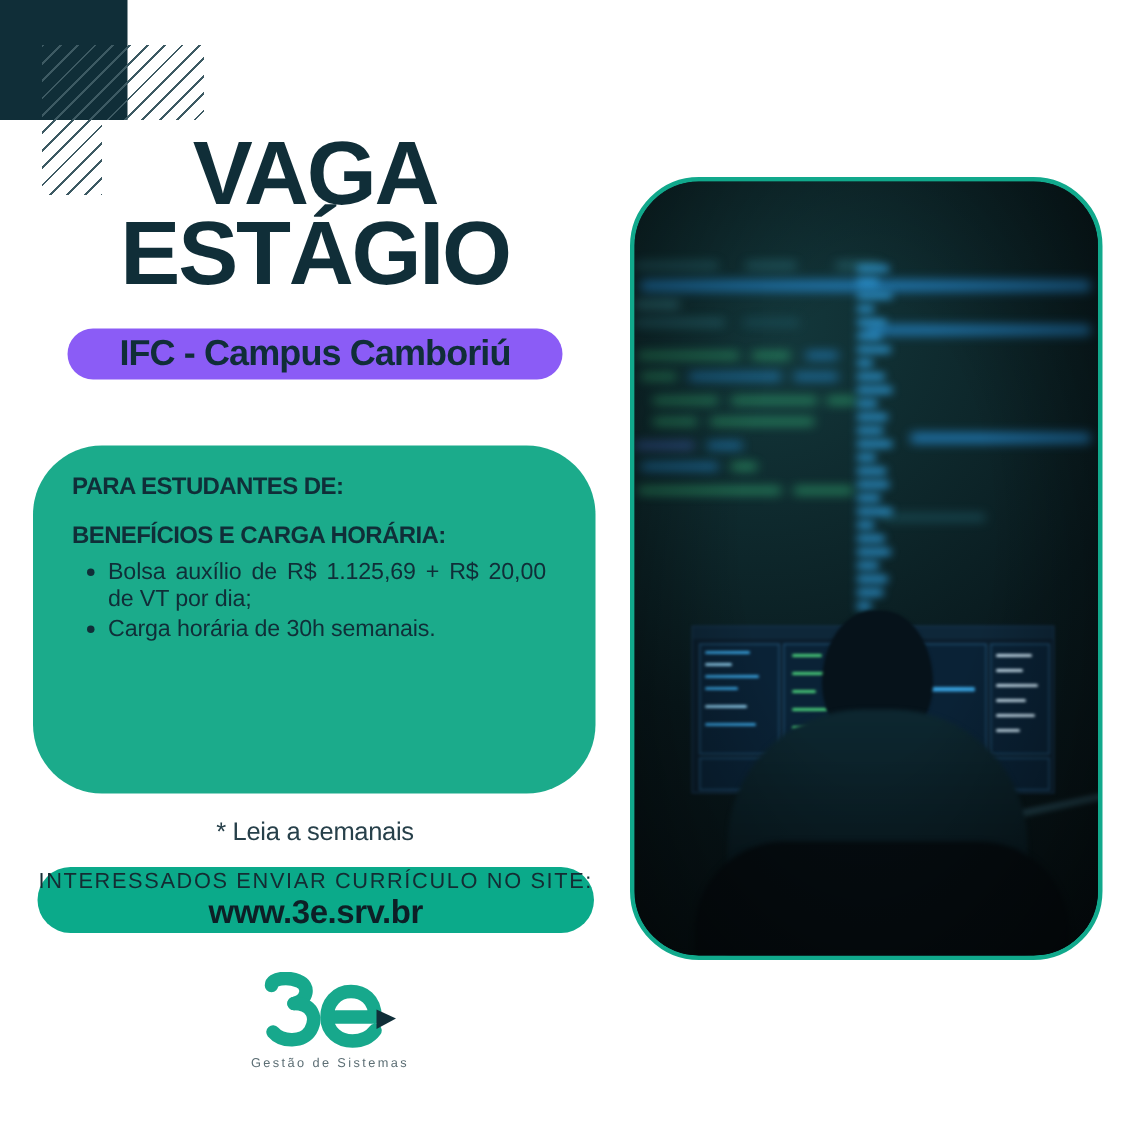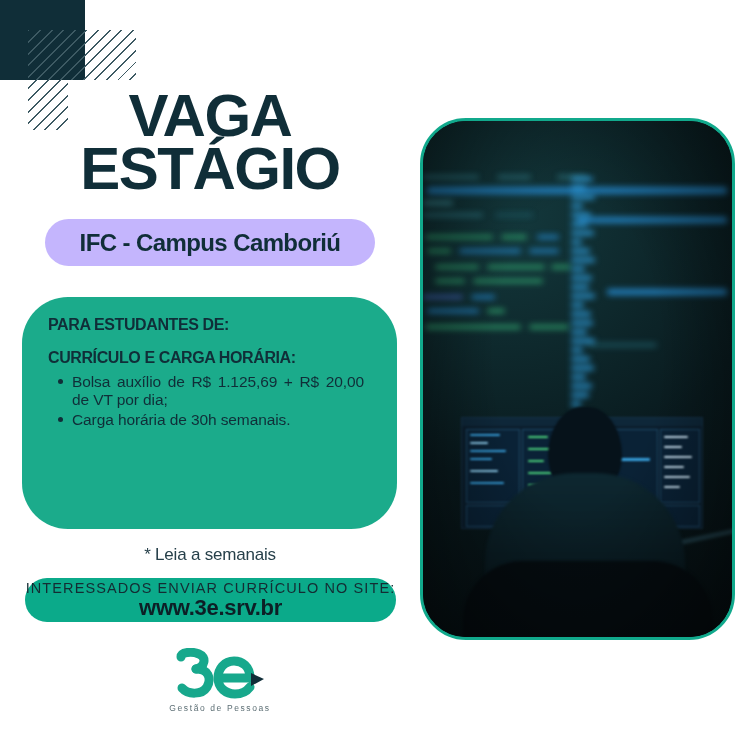--- a/index.html
+++ b/index.html
@@ -23,22 +23,22 @@
   .title-block{position:absolute;left:22px;top:90px;width:376px;text-align:center;}
   .title-line{
     color:#102E38;font-weight:700;letter-spacing:-1.5px;line-height:0.88;
     font-family:"Liberation Sans", sans-serif;
   }
   .title-1{font-size:60px;}
   .title-2{font-size:60px;}
 
   
   .campus-badge{
-    position:absolute;left:45px;top:219px;width:330px;height:47px;
-    background:#c4b5fd;border-radius:24px;
+    position:absolute;left:45px;top:219px;width:330px;height:34px;
+    background:#8b5cf6;border-radius:24px;
     display:flex;align-items:center;justify-content:center;
   }
   .campus-badge span{
     color:#102E38;font-size:24px;font-weight:700;letter-spacing:-0.6px;
   }
 
   
   .info-card{
     position:absolute;left:22px;top:297px;width:375px;height:232px;
     background:#1BAB8B;border-radius:46px;
@@ -156,21 +156,21 @@
     <div class="title-line title-2">ESTÁGIO</div>
   </div>
 
   <div class="campus-badge">
     <span>IFC - Campus Camboriú</span>
   </div>
 
   <div class="info-card">
     <div class="info-inner">
       <div class="sec-head">PARA ESTUDANTES DE:</div>
-      <div class="sec-head second">CURRÍCULO E CARGA HORÁRIA:</div>
+      <div class="sec-head second">BENEFÍCIOS E CARGA HORÁRIA:</div>
       <ul class="bullets">
         <li>Bolsa auxílio de R$ 1.125,69 + R$ 20,00 de VT por dia;</li>
         <li class="nojust">Carga horária de 30h semanais.</li>
       </ul>
     </div>
   </div>
 
   <div class="legend-note">* Leia a semanais</div>
 
   <div class="site-badge">
@@ -180,21 +180,21 @@
 
   <div class="logo-wrap">
     <svg class="logo-mark" width="96" height="52" viewBox="0 0 96 52">
       <g fill="none" stroke="#17A88C" stroke-width="9" stroke-linecap="round">
         <path d="M9 9 C 9 4, 20 3, 27 6 C 35 9, 33 19, 24 21"></path>
         <path d="M24 21 C 36 21, 40 30, 35 39 C 30 47, 16 47, 10 40"></path>
       </g>
       <path d="M52 30 L 78 30 C 78 18, 70 13, 62 13 C 52 13, 46 21, 46 30 C 46 40, 54 46, 63 46 C 70 46, 75 43, 78 39" fill="none" stroke="#17A88C" stroke-width="9" stroke-linecap="round"></path>
       <polygon points="79,25 92,31 79,38" fill="#102E38"></polygon>
     </svg>
-    <div class="logo-sub">Gestão de Pessoas</div>
+    <div class="logo-sub">Gestão de Sistemas</div>
   </div>
 
   <div class="photo-panel">
     <div class="photo-inner">
       <div class="ph-bg"></div>
 
       <div class="code-wall">
         <span class="cl" style="left:6px;top:6px;width:56px;background:#2a6f7a;"></span>
         <span class="cl" style="left:80px;top:6px;width:34px;background:#2a6f7a;"></span>
         <span class="cl" style="left:140px;top:6px;width:30px;background:#2a6f7a;"></span>

